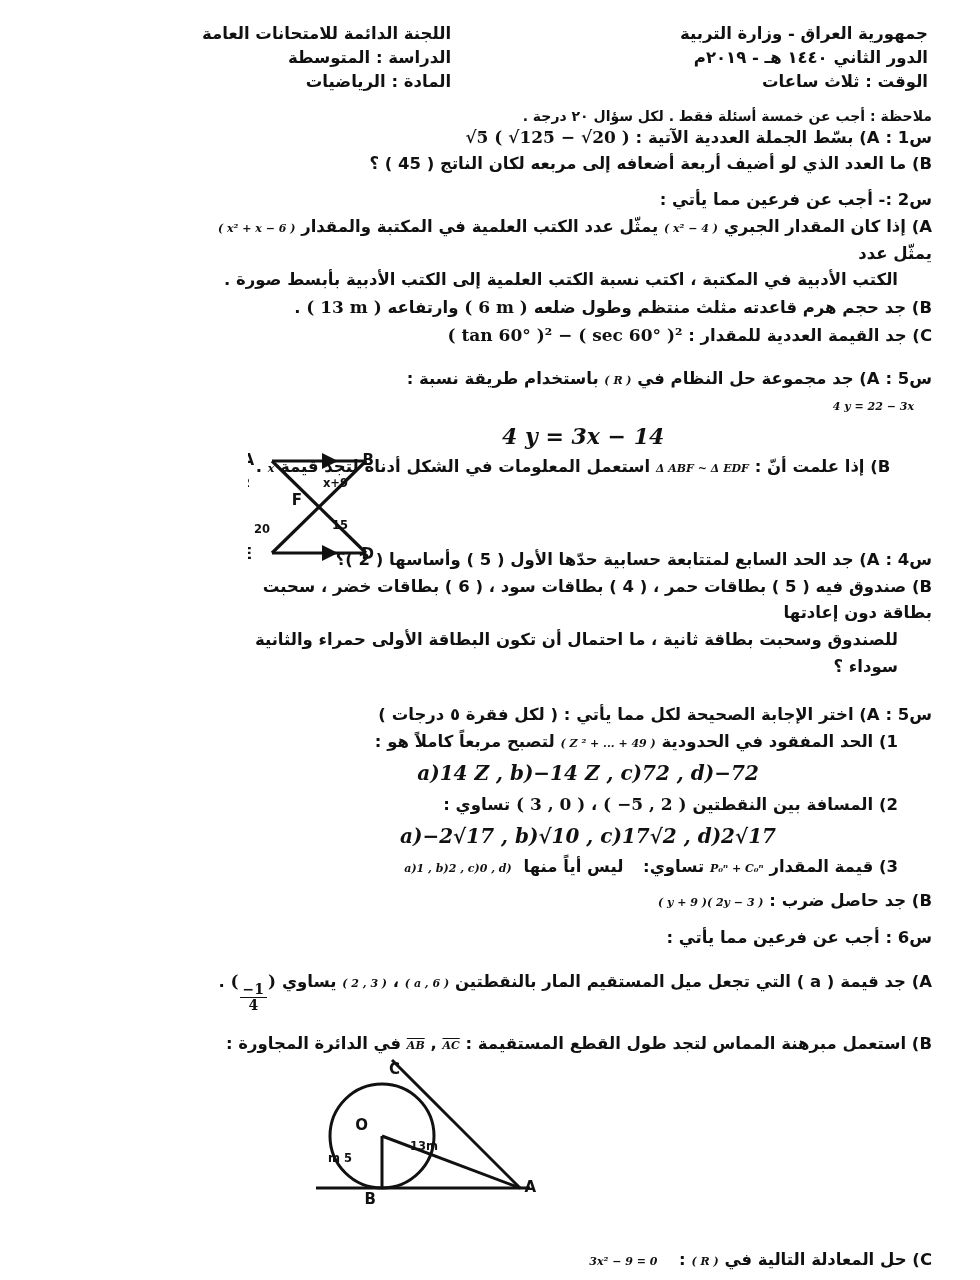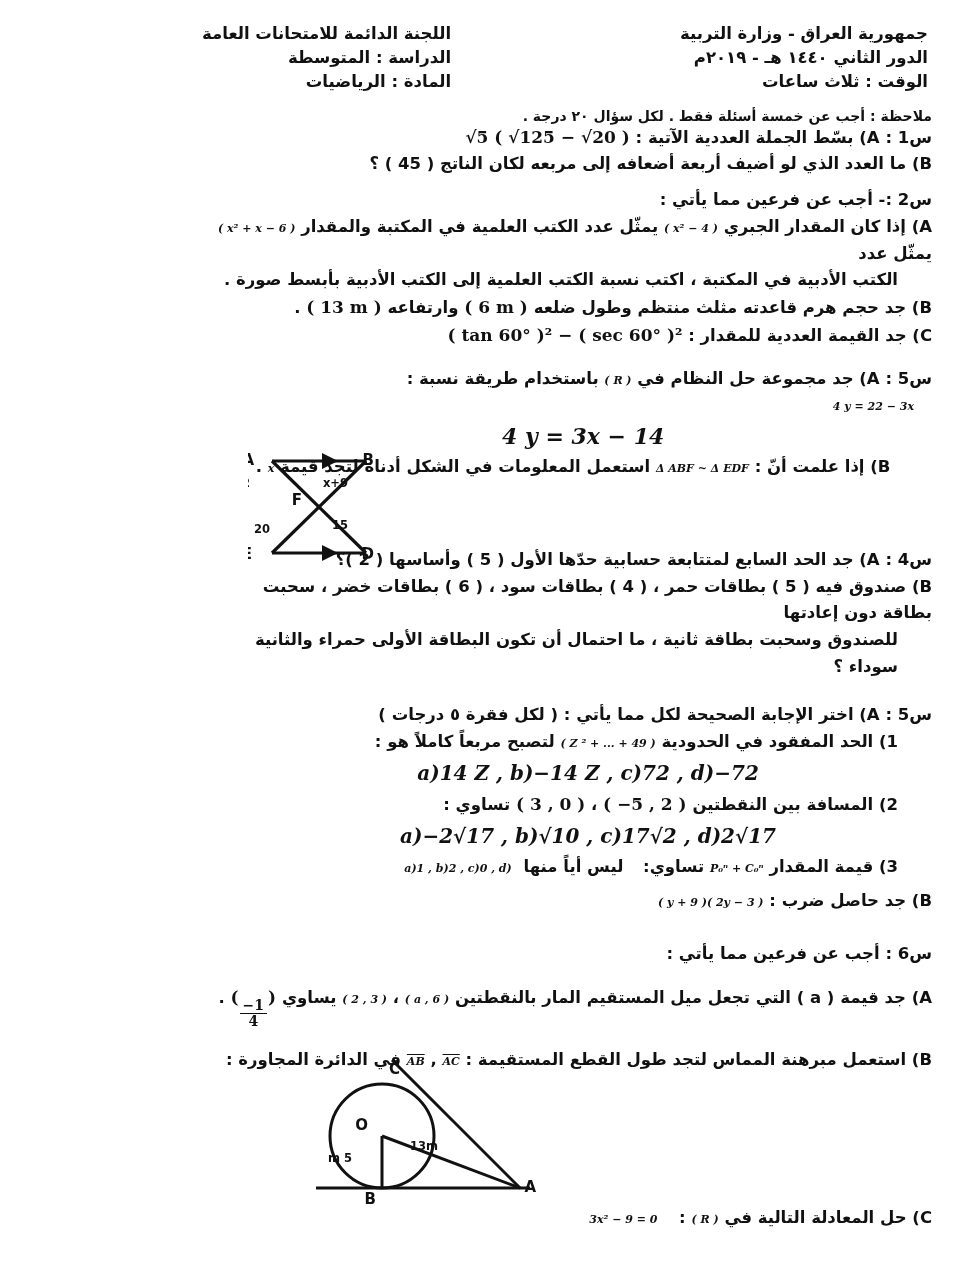--- a/index.html
+++ b/index.html
@@ -261,21 +261,21 @@
       <span style="margin-right:14px;">ليس أياً منها</span>
       <span class="m" style="margin-right:6px;">a)1  ,  b)2  ,  c)0  ,  d)</span>
     </div>
 
     <div class="line" style="padding-left:120px;margin-top:8px;">
       <span>B) جد حاصل ضرب :</span>
       <span class="m">( y + 9 )( 2y − 3 )</span>
     </div>
   </div>
 
-  <div class="qblock" style="margin-top:26px;">
+  <div class="qblock" style="margin-top:10px;">
     <div class="line">س6 : أجب عن فرعين مما يأتي :</div>
 
     <div class="line" style="margin-top:16px;">
       <span>A) جد قيمة ( a ) التي تجعل ميل المستقيم المار بالنقطتين</span>
       <span class="m">( a , 6 )</span>
       <span>،</span>
       <span class="m">( 2 , 3 )</span>
       <span>يساوي</span>
       <span class="mu">(<span class="frac">
             <span class="num">−1</span>
@@ -308,21 +308,21 @@
 
       <text class="flabel" x="88" y="16">C</text>
       <text class="flabel" x="56" y="72">O</text>
       <text class="flabel" x="224" y="134">A</text>
       <text class="flabel" x="64" y="146">B</text>
       <text class="flabel small" x="40" y="104">5 m</text>
       <text class="flabel small" x="126" y="92">13m</text>
     </svg>
   </div>
 
-  <div class="qblock" style="position:absolute;left:0;right:0;top:1205px;padding-left:220px;">
+  <div class="qblock" style="position:absolute;left:0;right:0;top:1247px;padding-left:220px;">
     <div class="line">
       <span>C) حل المعادلة التالية في</span>
       <span class="m">( R )</span>
       <span>:</span>
       <span class="m" style="margin-right:16px;">3x² − 9 = 0</span>
     </div>
   </div>
 
 </div>
 

